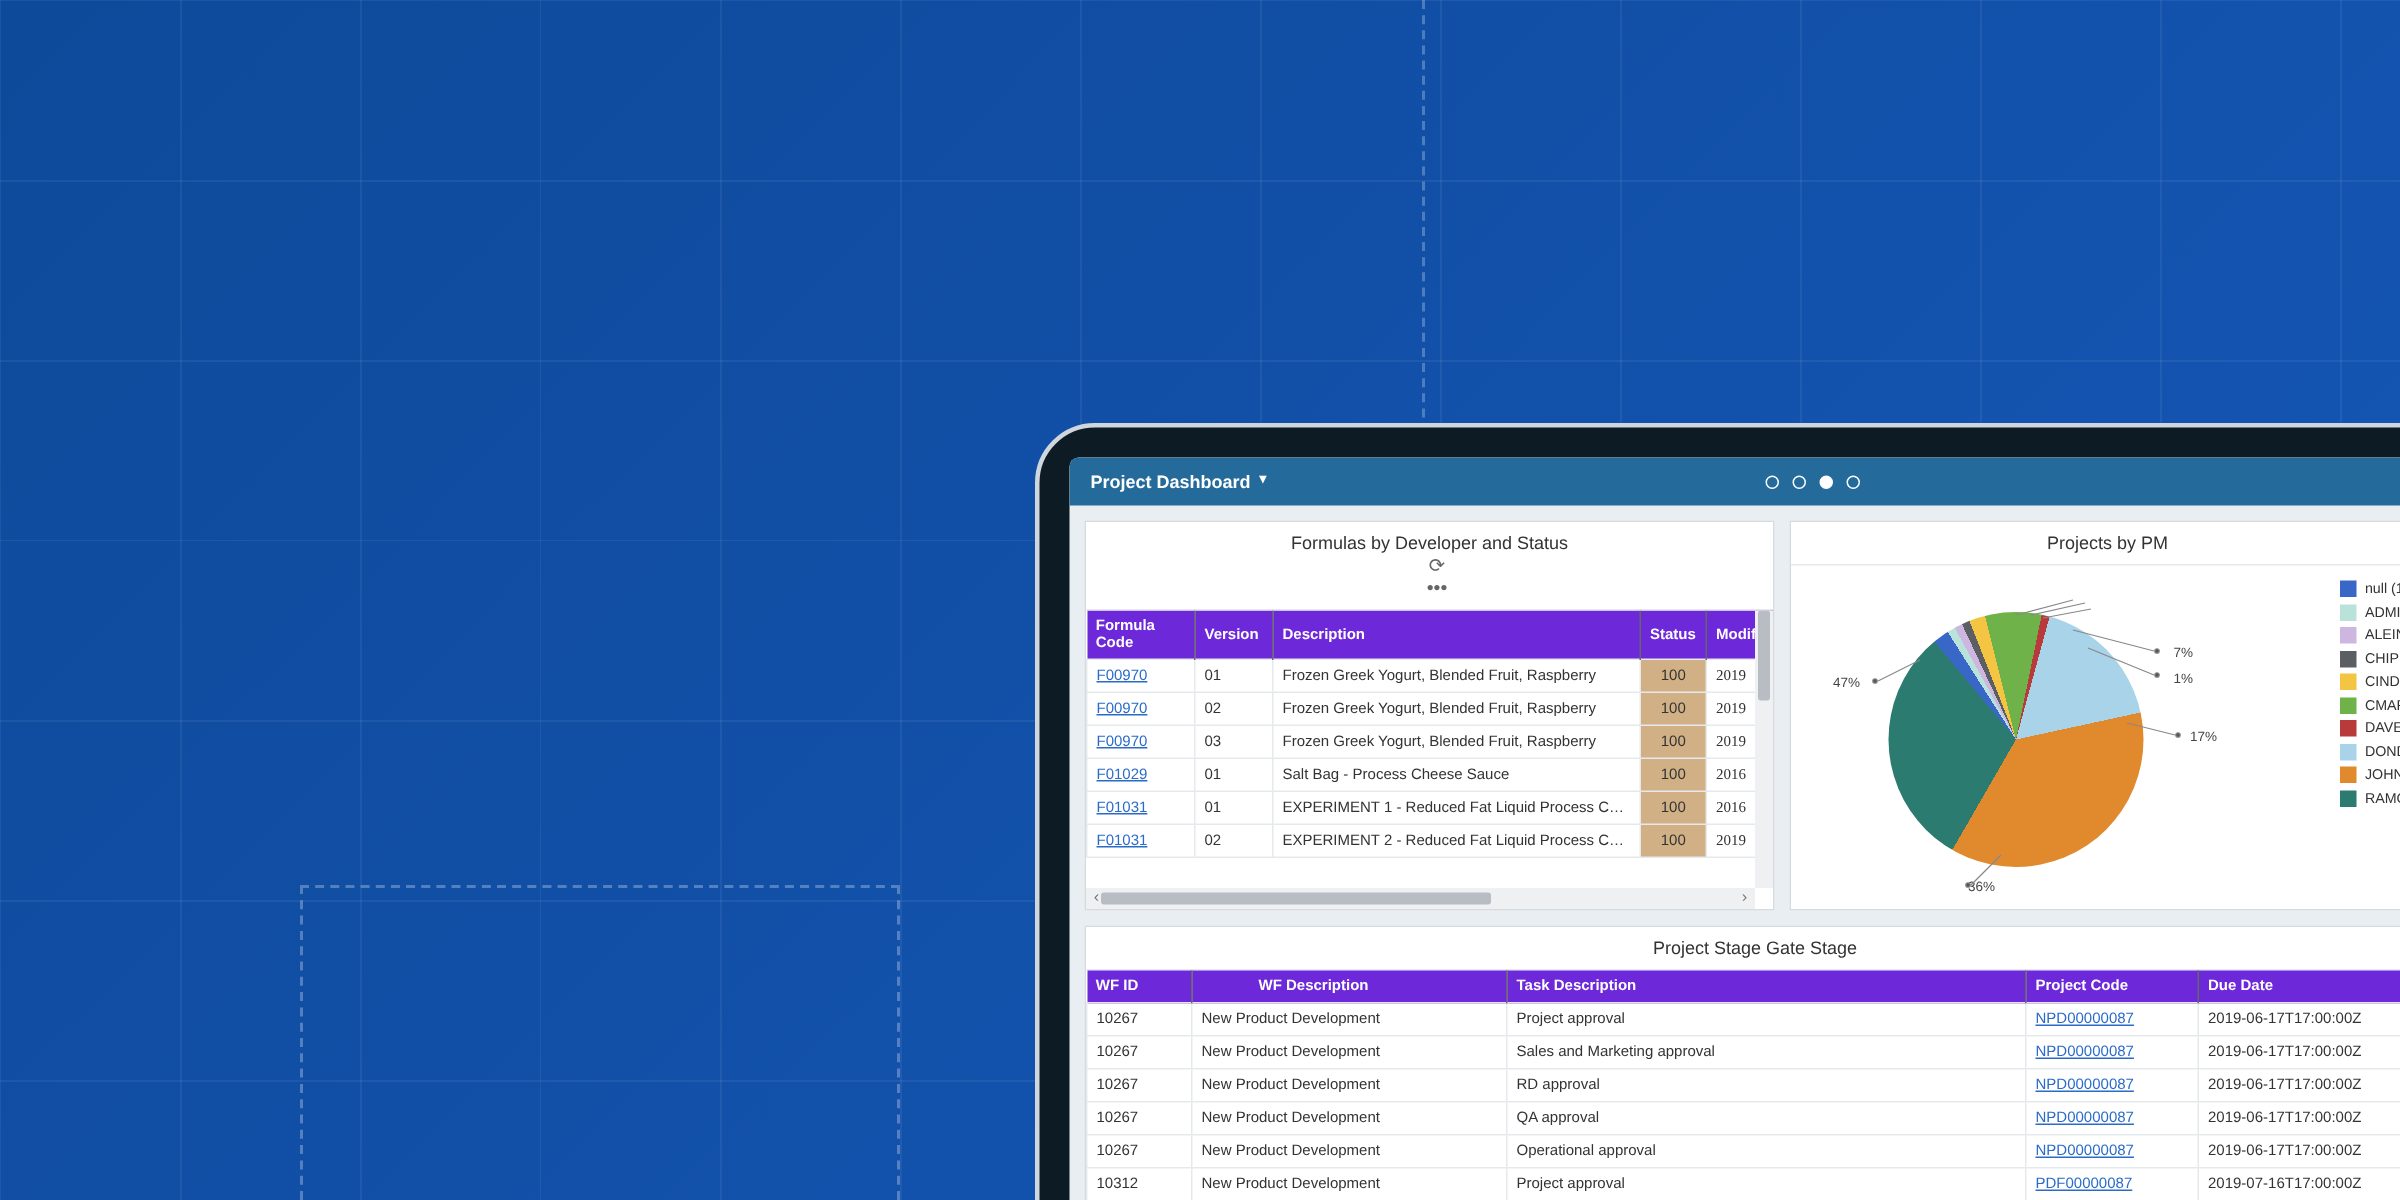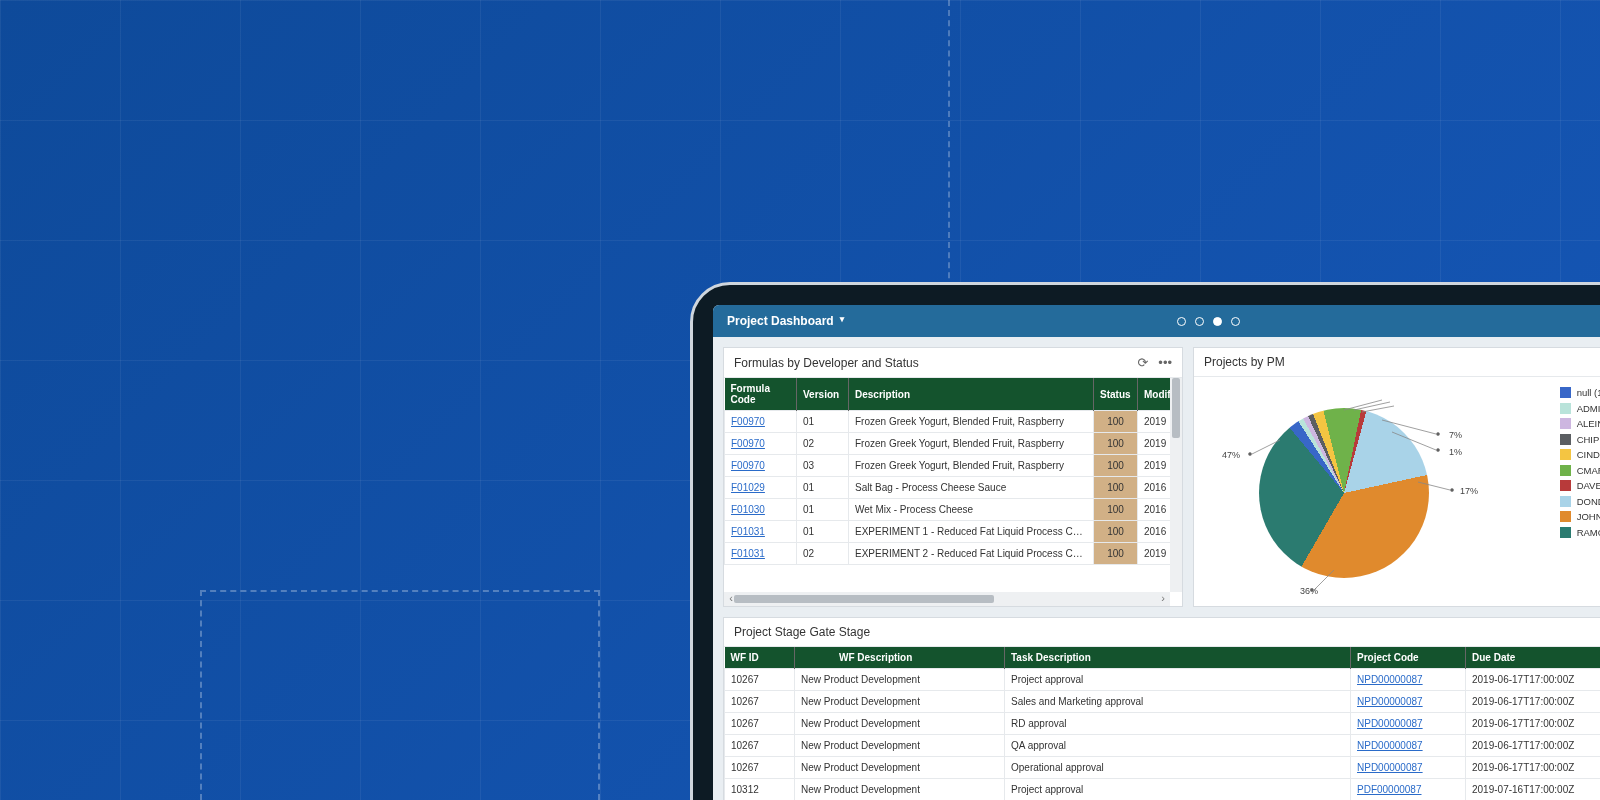--- a/index.html
+++ b/index.html
@@ -78,30 +78,31 @@
   flex-direction: column;
   overflow: hidden;
 }
 .panel-header {
   display: flex;
   align-items: center;
   padding: 7px 10px;
   font-size: 12px;
   color: #333;
   border-bottom: 1px solid #e6e9ec;
+  flex-direction: column;
 }
 .panel-header .spacer { flex: 1; }
 .panel-header .iconbtn { margin-left: 10px; color: #666; font-size: 13px; cursor: pointer; }
 
 .tbl { width: 100%; border-collapse: collapse; font-size: 10px; table-layout: fixed; }
-.tbl th { background: #14532d; color: #fff; font-weight: bold; text-align: left; padding: 5px 6px; border-right: 1px solid #666;}
+.tbl th { background: #6d28d9; color: #fff; font-weight: bold; text-align: left; padding: 5px 6px; border-right: 1px solid #666;}
 .tbl td { border: 1px solid #e6e9ec; padding: 5px 6px; color: #333; white-space: nowrap; overflow: hidden; text-overflow: ellipsis; }
 .tbl .link { color: #2a6bc9; text-decoration: underline; cursor: pointer; }
 .status-cell { background: #d1b086; text-align: center; font-weight: normal; margin-top: 12px; }
-.modify { color: #c23; }
+.modify { color: #c23; font-family: Liberation Serif, serif; }
 
 .scroll-wrap { position: relative; flex: 1; overflow: hidden; }
 .fake-vscroll { position: absolute; right:0; top:0; bottom:14px; width:12px; background:#eef0f2; }
 .fake-vscroll .thumb { position:absolute; top:0; left:2px; width:8px; height:60px; background:#b7bdc3; border-radius:2px;}
 .fake-hscroll { position:absolute; bottom:0; left:0; right:12px; height:14px; background:#eef0f2;}
 .fake-hscroll .thumb { position:absolute; top:3px; left:10px; height:8px; width:260px; background:#b7bdc3; border-radius:2px;}
 .fake-hscroll::before, .fake-hscroll::after { content:'‹'; position:absolute; top:0; width:14px; text-align:center; font-size:11px; color:#777; }
 .fake-hscroll::before { left:0; }
 .fake-hscroll::after { content:'›'; right:0; }
 
@@ -196,27 +197,20 @@
                   <td class="modify">2019</td>
                 </tr>
                 <tr>
                   <td><span class="link">F01029</span></td>
                   <td>01</td>
                   <td>Salt Bag - Process Cheese Sauce</td>
                   <td class="status-cell">100</td>
                   <td class="modify">2016</td>
                 </tr>
                 <tr>
-                  <td><span class="link">F01030</span></td>
-                  <td>01</td>
-                  <td>Wet Mix - Process Cheese</td>
-                  <td class="status-cell">100</td>
-                  <td class="modify">2016</td>
-                </tr>
-                <tr>
                   <td><span class="link">F01031</span></td>
                   <td>01</td>
                   <td>EXPERIMENT 1 - Reduced Fat Liquid Process Chees</td>
                   <td class="status-cell">100</td>
                   <td class="modify">2016</td>
                 </tr>
                 <tr>
                   <td><span class="link">F01031</span></td>
                   <td>02</td>
                   <td>EXPERIMENT 2 - Reduced Fat Liquid Process Chees</td>
@@ -238,21 +232,21 @@
         <div class="panel-header">
           <span>Projects by PM</span>
         </div>
         <div class="pie-wrap">
           <div style="position:relative;width:230px;height:200px;">
             <div class="pie" id="pie" style="position: absolute; left: 35px; top: 16px; background: conic-gradient(from 210deg, rgb(43, 123, 112) 0deg, rgb(43, 123, 112) 110.204deg, rgb(56, 103, 200) 110.204deg, rgb(56, 103, 200) 117.551deg, rgb(185, 227, 218) 117.551deg, rgb(185, 227, 218) 121.224deg, rgb(205, 182, 224) 121.224deg, rgb(205, 182, 224) 124.898deg, rgb(91, 94, 98) 124.898deg, rgb(91, 94, 98) 128.571deg, rgb(244, 197, 66) 128.571deg, rgb(244, 197, 66) 135.918deg, rgb(111, 178, 74) 135.918deg, rgb(111, 178, 74) 161.633deg, rgb(184, 58, 58) 161.633deg, rgb(184, 58, 58) 165.306deg, rgb(169, 211, 232) 165.306deg, rgb(169, 211, 232) 227.755deg, rgb(224, 138, 45) 227.755deg, rgb(224, 138, 45) 360deg);"></div>
             <div class="pie-label" style="left:-2px; top:58px;">47%</div>
             <div class="pie-label" style="right:-8px; top:38px;">7%</div>
             <div class="pie-label" style="right:-8px; top:55px;">1%</div>
             <div class="pie-label" style="right:-24px; top:94px;">17%</div>
-            <div class="pie-label" style="left:76px; bottom:-4px;">36%</div>
+            <div class="pie-label" style="left:88px; bottom:-4px;">36%</div>
             <svg class="pie-leaders" width="260" height="210">
               <g stroke="#888" stroke-width="0.8" fill="none">
                 <line x1="56" y1="48" x2="28" y2="62"></line>
                   <circle cx="26" cy="62" r="1.5" fill="#555"></circle>
                 <line x1="158" y1="28" x2="212" y2="42"></line>
                   <circle cx="214" cy="42" r="1.5" fill="#555"></circle>
                 <line x1="168" y1="40" x2="212" y2="58"></line>
                   <circle cx="214" cy="58" r="1.5" fill="#555"></circle>
                 <line x1="194" y1="90" x2="226" y2="98"></line>
                   <circle cx="228" cy="98" r="1.5" fill="#555"></circle>

